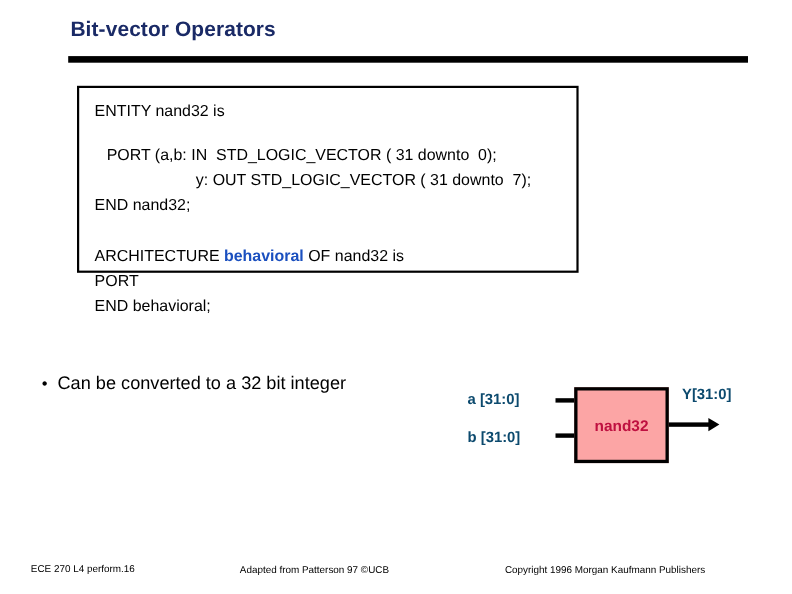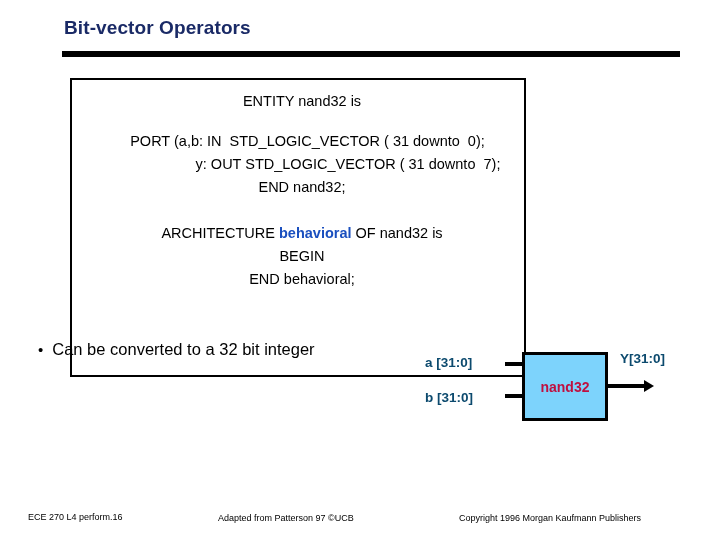--- a/index.html
+++ b/index.html
@@ -35,25 +35,24 @@
     height: 6px;
     background: #000000;
   }
 
   
   .code-box {
     position: absolute;
     left: 70px;
     top: 78px;
     width: 456px;
-    height: 299px;
+    height: 170px;
     border: 2px solid #000000;
     box-sizing: border-box;
     background: #ffffff;
-    text-align: center;
   }
 
   .code-lines {
     position: absolute;
     left: 14px;
     top: 10px;
     right: 6px;
   }
 
   .code-line {
@@ -149,21 +148,21 @@
   .arrow-y { left: 192px; top: 36px; width: 38px; }
 
   .nand-box {
     position: absolute;
     left: 107px;
     top: 4px;
     width: 86px;
     height: 69px;
     border: 3px solid #000000;
     box-sizing: border-box;
-    background: #7dd3fc;
+    background: #fca5a5;
     display: flex;
     align-items: center;
     justify-content: center;
     z-index: 2;
   }
   .nand-label {
     font-size: 14px;
     font-weight: bold;
     color: #bf1040;
   }
@@ -194,21 +193,21 @@
     <div class="code-line indent-1">PORT (a,b: IN  STD_LOGIC_VECTOR ( 31 downto  0);</div>
 
     <div class="code-line indent-2">y: OUT STD_LOGIC_VECTOR ( 31 downto  7);</div>
 
     <div class="code-line">END nand32;</div>
 
     <div class="code-line gap"></div>
 
     <div class="code-line"><span>ARCHITECTURE </span><span class="kw-blue">behavioral</span><span> OF nand32 is</span></div>
 
-    <div class="code-line">BEGIN</div>
+    <div class="code-line">PORT</div>
 
 
     <div class="code-line">END behavioral;</div>
   </div>
 
 </div>
 
 <div class="bullet-row">
   <span class="bullet-dot">•</span>
   <span class="bullet-text">Can be converted to a 32 bit integer</span>

